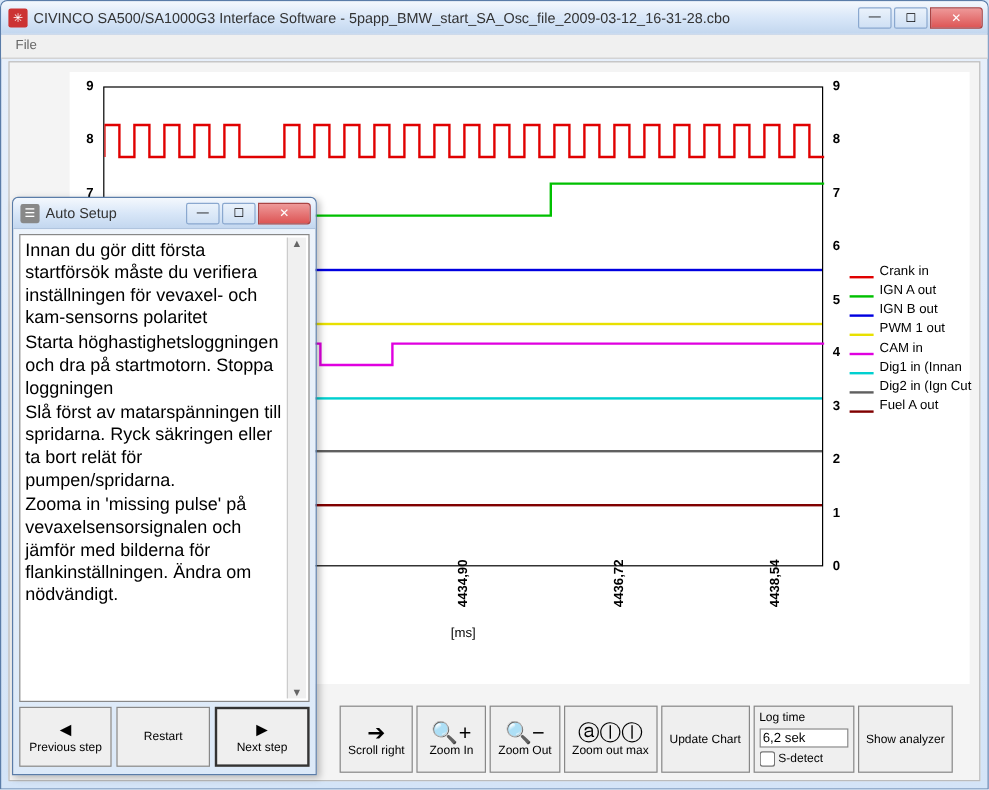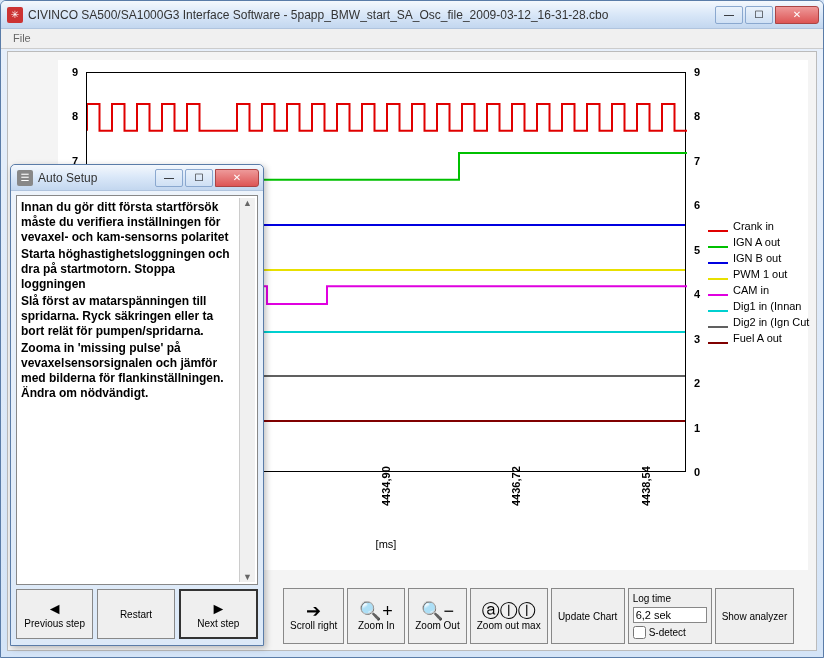--- a/index.html
+++ b/index.html
@@ -20,40 +20,40 @@
 
 
 .chart-panel { position: absolute; top: 8px; left: 50px; right: 8px; height: 510px; background: #fff; }
 .chart-box { position: absolute; top: 12px; left: 28px; width: 600px; height: 400px; border: 1px solid #000; }
 .y-ticks { position:absolute; top:12px; left:0; width:24px; height:400px; }
 .y-ticks div { position:absolute; right:4px; font-size:11px; font-weight:bold; transform:translateY(-50%); }
 .y-ticks-right { position:absolute; top:12px; left:632px; width:24px; height:400px; }
 .y-ticks-right div { position:absolute; left:4px; font-size:11px; font-weight:bold; transform:translateY(-50%); }
 .x-ticks { position:absolute; top:416px; left:28px; width:600px; height:60px;}
 .x-ticks div { position:absolute; top:0; font-size:11px; font-weight:bold; transform: rotate(-90deg) translate(-30px,-6px); transform-origin: left top; white-space:nowrap;}
-.xlabel { position:absolute; top:478px; left:28px; width:600px; text-align:center; font-size:11px;}
+.xlabel { position:absolute; top:462px; left:28px; width:600px; text-align:center; font-size:11px;}
 .legend { position:absolute; top:160px; right:0; width:100px; font-size:11px;}
 .legend-row { display:flex; align-items:flex-end; margin-bottom:4px; white-space:nowrap;}
 .legend-swatch { width:20px; height:2px; margin-right:5px; flex-shrink:0;}
 .trace { position:absolute; left:0; right:0; height:2px; }
 
 
 .toolbar { position: absolute; bottom: 6px; left: 8px; right: 8px; height: 56px; display: flex; gap: 3px; align-items: stretch; }
 .tb-btn { border: 1px solid #888; background: #efefef; display:flex; flex-direction:column; align-items:center; justify-content:center; font-size:10px; padding: 2px 6px; min-width:58px; cursor:default;}
 .tb-btn .ico { font-size:18px; line-height:1; }
 .tb-group { border:1px solid #888; background:#efefef; padding:2px 4px; display:flex; flex-direction:column; justify-content:space-around; font-size:10px;}
 .tb-group input[type=text]{ width:74px; font-size:11px; border:1px solid #888; padding:1px 2px;}
 .tb-group label{ display:flex; align-items:center; gap:3px;}
 
 
 .dialog { position:absolute; top:164px; left:10px; width:254px; height:482px; background: linear-gradient(to bottom,#eef4fb,#dce9f8); border:1px solid #5a7ca8; border-radius:5px 5px 0 0; box-shadow: 2px 2px 6px rgba(0,0,0,0.25);}
 .dialog .titlebar { height:26px; }
 .dialog .title-text { font-size:12px; }
 .dlg-body { position:absolute; top:30px; left:5px; right:5px; bottom:60px; background:#fff; border:1px solid #888; padding:4px; overflow-y:auto;}
-.dlg-body p { font-size:12px; font-weight:bold; line-height:1.25; margin-bottom:2px; }
+.dlg-body p { font-size:15px; font-weight:normal; line-height:1.25; margin-bottom:2px; }
 .dlg-buttons { position:absolute; bottom:6px; left:5px; right:5px; height:50px; display:flex; gap:4px;}
 .dlg-btn { flex:1; border:1px solid #888; background:#efefef; display:flex; flex-direction:column; align-items:center; justify-content:center; font-size:10px; cursor:default;}
 .dlg-btn.highlight { border:2px solid #333; }
 .dlg-btn .ico{ font-size:16px; }
 
 .scrollbar-stub { position:absolute; top:2px; right:2px; bottom:2px; width:16px; background:#f0f0f0; border-left:1px solid #ccc;}
 .scrollbar-stub::before{content:"▲"; position:absolute; top:0; left:3px; font-size:9px; color:#666;}
 .scrollbar-stub::after{content:"▼"; position:absolute; bottom:0; left:3px; font-size:9px; color:#666;}
 
 svg.crank { position:absolute; top:0; left:0; }

